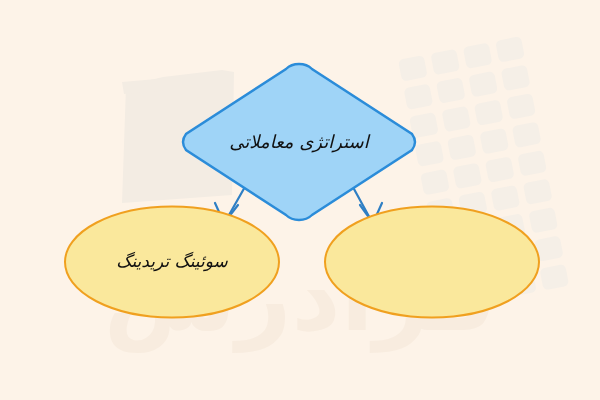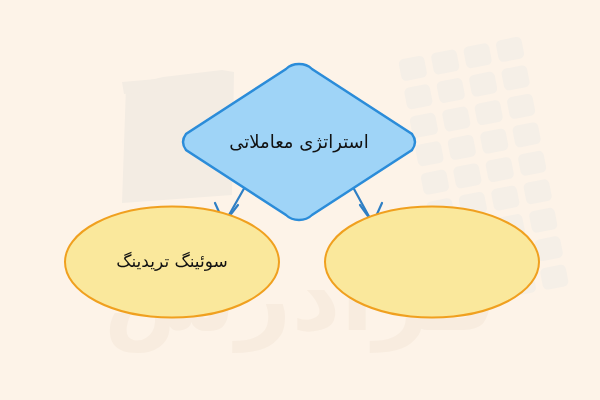--- a/index.html
+++ b/index.html
@@ -39,20 +39,21 @@
   .node-label {
     position: relative;
     z-index: 2;
     color: #111111;
     font-size: 17px;
     line-height: 1.25;
     letter-spacing: 0.2px;
     white-space: nowrap;
     direction: rtl;
     unicode-bidi: isolate;
+    font-style: italic;
   }
 
   
   #node-root {
     left: 177px;
     top: 60px;
     width: 244px;
     height: 164px;
   }
   #node-root .node-label { font-size: 18px; }

